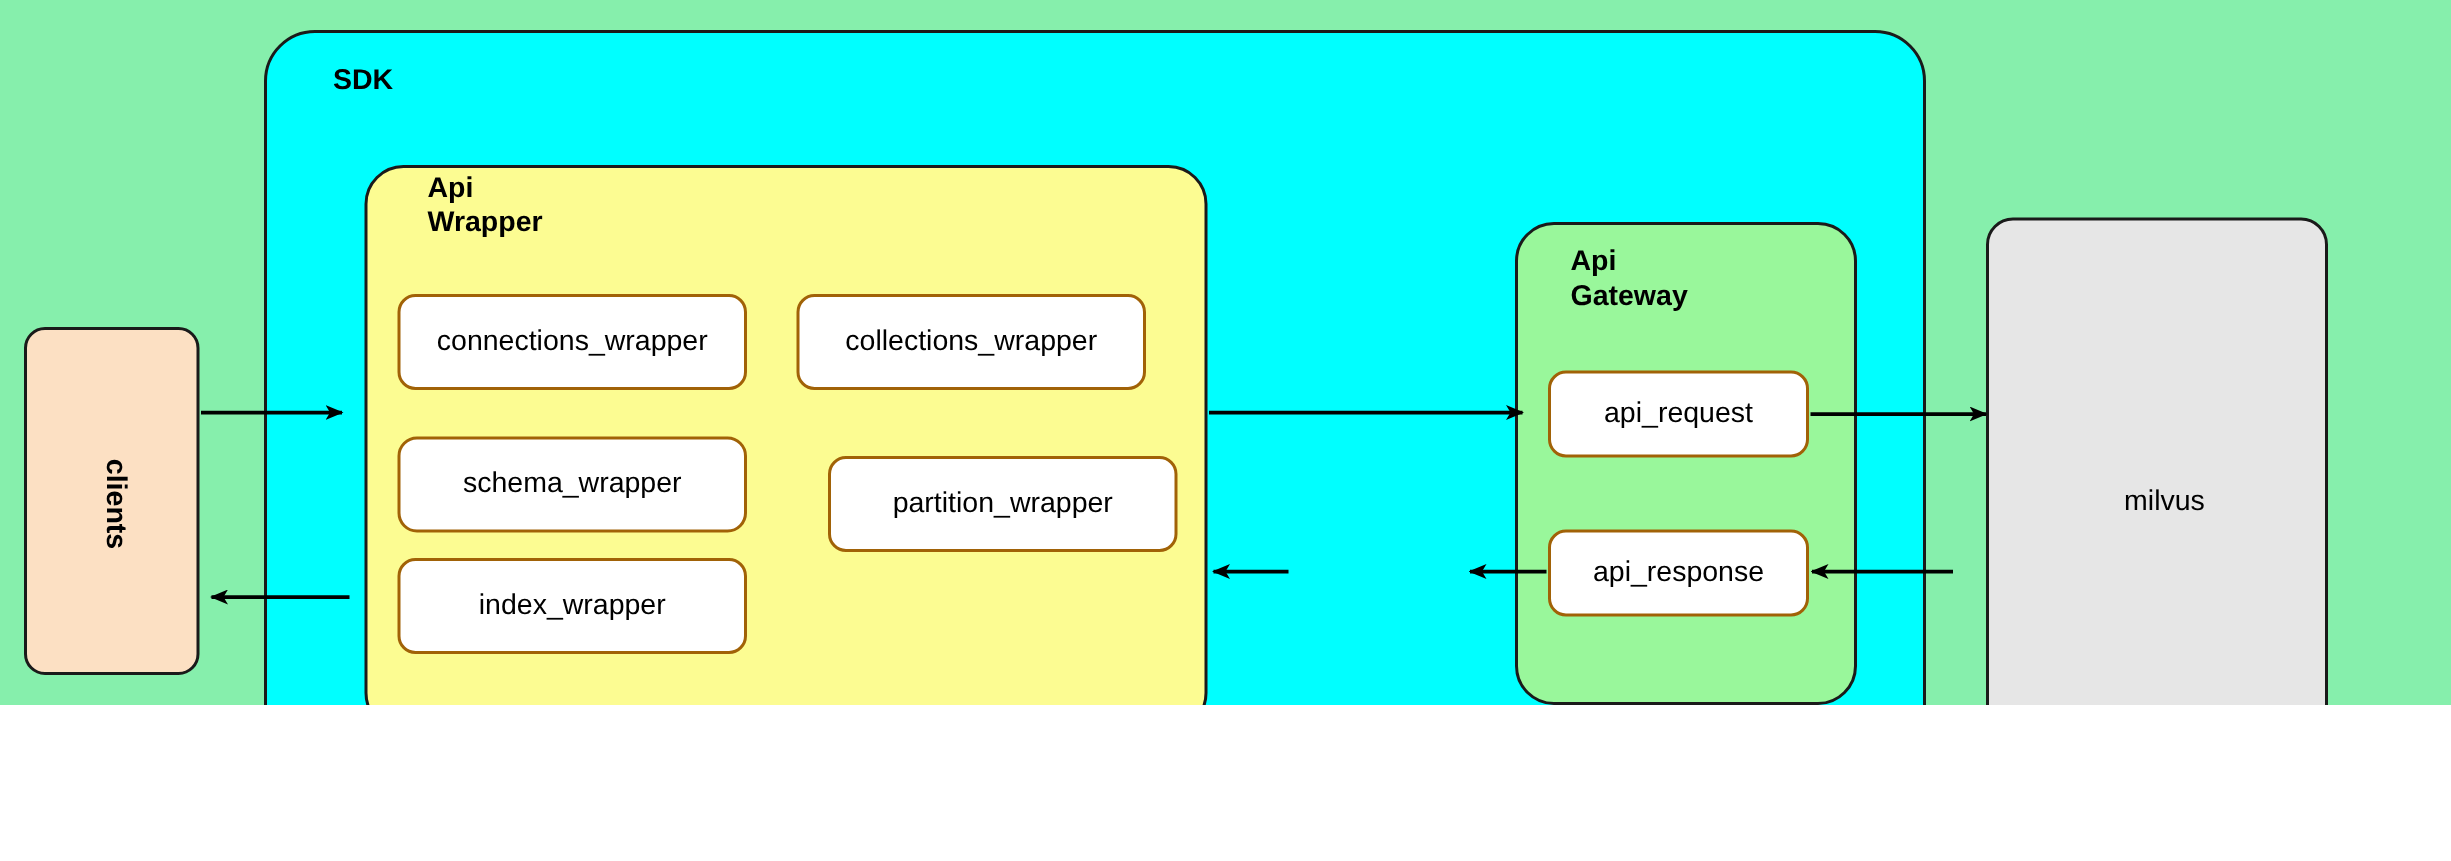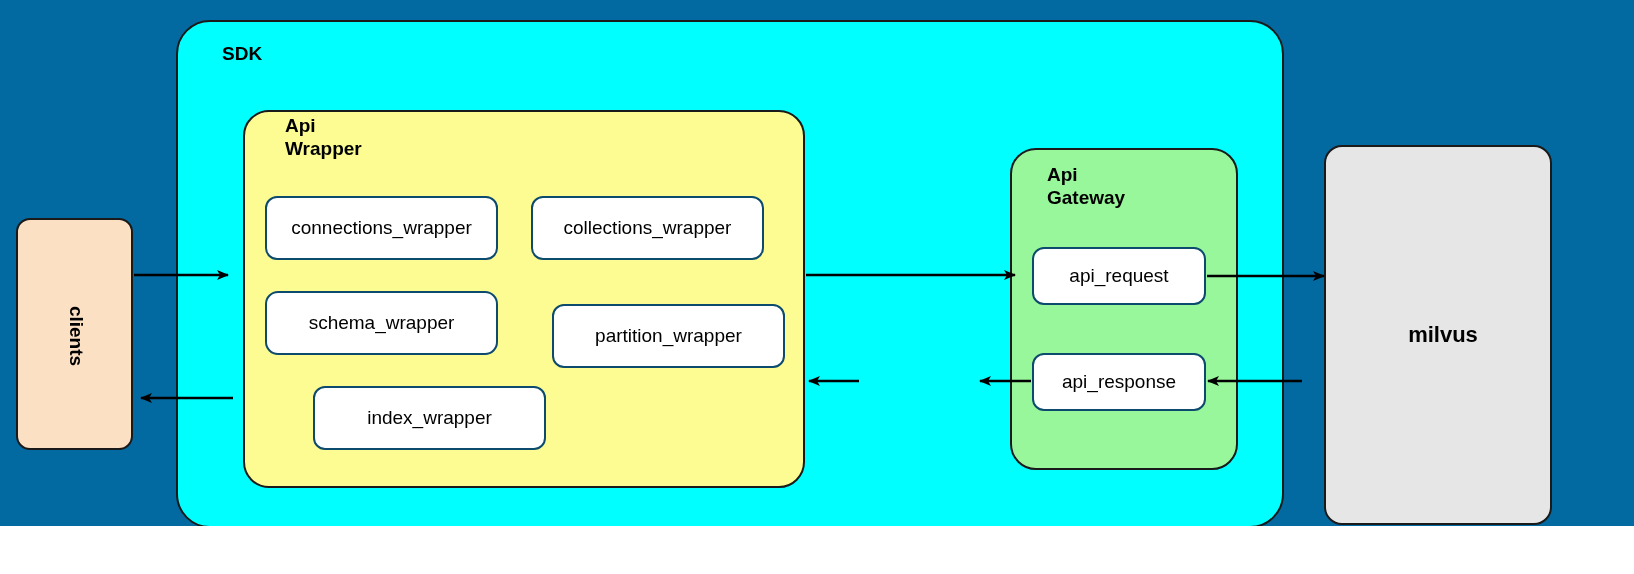--- a/index.html
+++ b/index.html
@@ -3,22 +3,22 @@
 <meta charset="utf-8">
 <style>
   html, body {
     margin: 0;
     padding: 0;
     background: #ffffff;
   }
   #canvas {
     position: relative;
     width: 1634px;
-    height: 526px;
-    background: #0369a1;
+    height: 470px;
+    background: #86efac;
     font-family: "Liberation Sans", sans-serif;
     overflow: hidden;
   }
   .box {
     position: absolute;
     box-sizing: border-box;
     border: 2px solid #1a1a1a;
   }
   
   #sdk-container {
@@ -56,35 +56,35 @@
   }
   #sdk-title { left: 222px; top: 42px; }
   #api-wrapper-title { left: 285px; top: 114px; }
   #api-gateway-title { left: 1047px; top: 163px; }
 
   
   .node {
     position: absolute;
     box-sizing: border-box;
     background: #ffffff;
-    border: 2px solid #0c4a6e;
+    border: 2px solid #a16207;
     border-radius: 12px;
     display: flex;
     align-items: center;
     justify-content: center;
     font-size: 19px;
     color: #000000;
     text-align: left;
   }
   
   #node-connections-wrapper { left: 265px; top: 196px; width: 233px; height: 64px; }
   #node-collections-wrapper { left: 531px; top: 196px; width: 233px; height: 64px; }
   #node-schema-wrapper      { left: 265px; top: 291px; width: 233px; height: 64px; border-radius: 13px; }
   #node-partition-wrapper   { left: 552px; top: 304px; width: 233px; height: 64px; }
-  #node-index-wrapper       { left: 265px; top: 386px; width: 233px; height: 64px; margin-left: 48px; }
+  #node-index-wrapper       { left: 265px; top: 372px; width: 233px; height: 64px; }
   #node-utility-wrapper     { left: 552px; top: 386px; width: 233px; height: 64px; }
 
   #node-checker      { left: 860px; top: 353px; width: 116px; height: 58px; }
   #node-api-request  { left: 1032px; top: 247px; width: 174px; height: 58px; }
   #node-api-response { left: 1032px; top: 353px; width: 174px; height: 58px; }
 
   
   #box-clients {
     left: 16px;
     top: 218px;
@@ -113,22 +113,22 @@
   #box-milvus {
     left: 1324px;
     top: 145px;
     width: 228px;
     height: 380px;
     background: #e6e6e6;
     border-radius: 18px;
     display: flex;
     align-items: center;
     justify-content: center;
-    font-weight: bold;
-    font-size: 22px;
+    font-weight: normal;
+    font-size: 19px;
     color: #000000;
     padding-left: 10px;
   }
 
   
   #connectors {
     position: absolute;
     left: 0;
     top: 0;
     width: 1634px;

